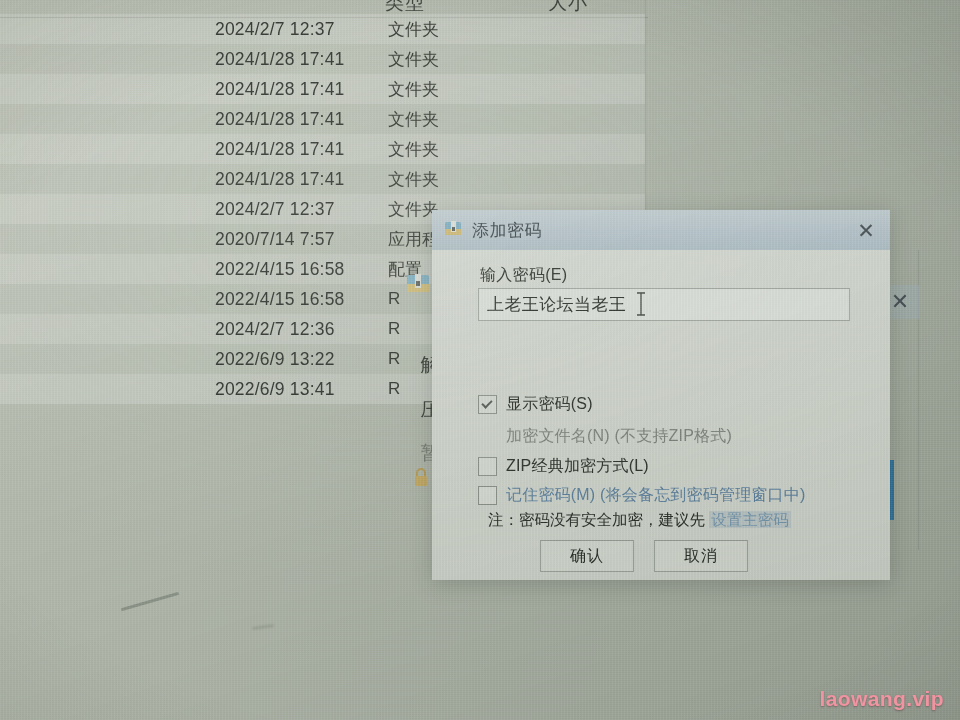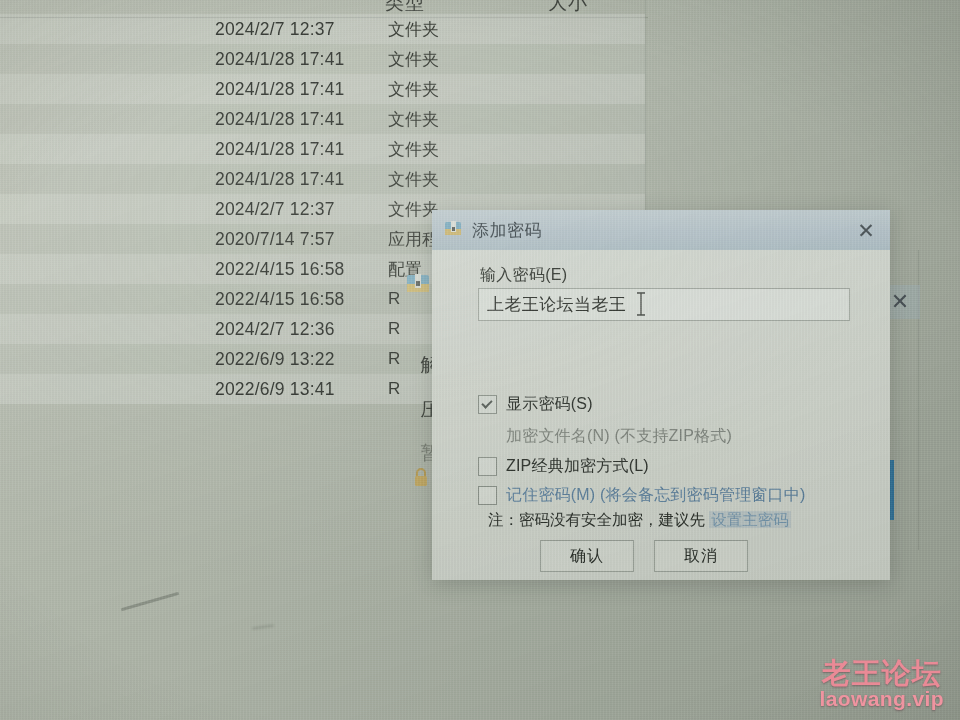--- a/index.html
+++ b/index.html
@@ -369,16 +369,15 @@
     <div class="smudge" style="left:120px;top:600px;width:60px;height:3px;background:rgba(60,70,60,.30);transform:rotate(-16deg);border-radius:2px;filter:blur(.6px);"></div>
     <div class="smudge" style="left:252px;top:626px;width:22px;height:2px;background:rgba(70,80,70,.22);transform:rotate(-8deg);border-radius:2px;filter:blur(.8px);"></div>
   </div>
 
   <div id="scan"></div>
   <div id="subpix"></div>
   <div id="cast"></div>
   <div id="vig"></div>
 
   <div id="wm">
-    <div id="wmTop">老王论坛</div>
     <div id="wmBot">laowang.vip</div>
   </div>
 </div>
 
 </body></html>

